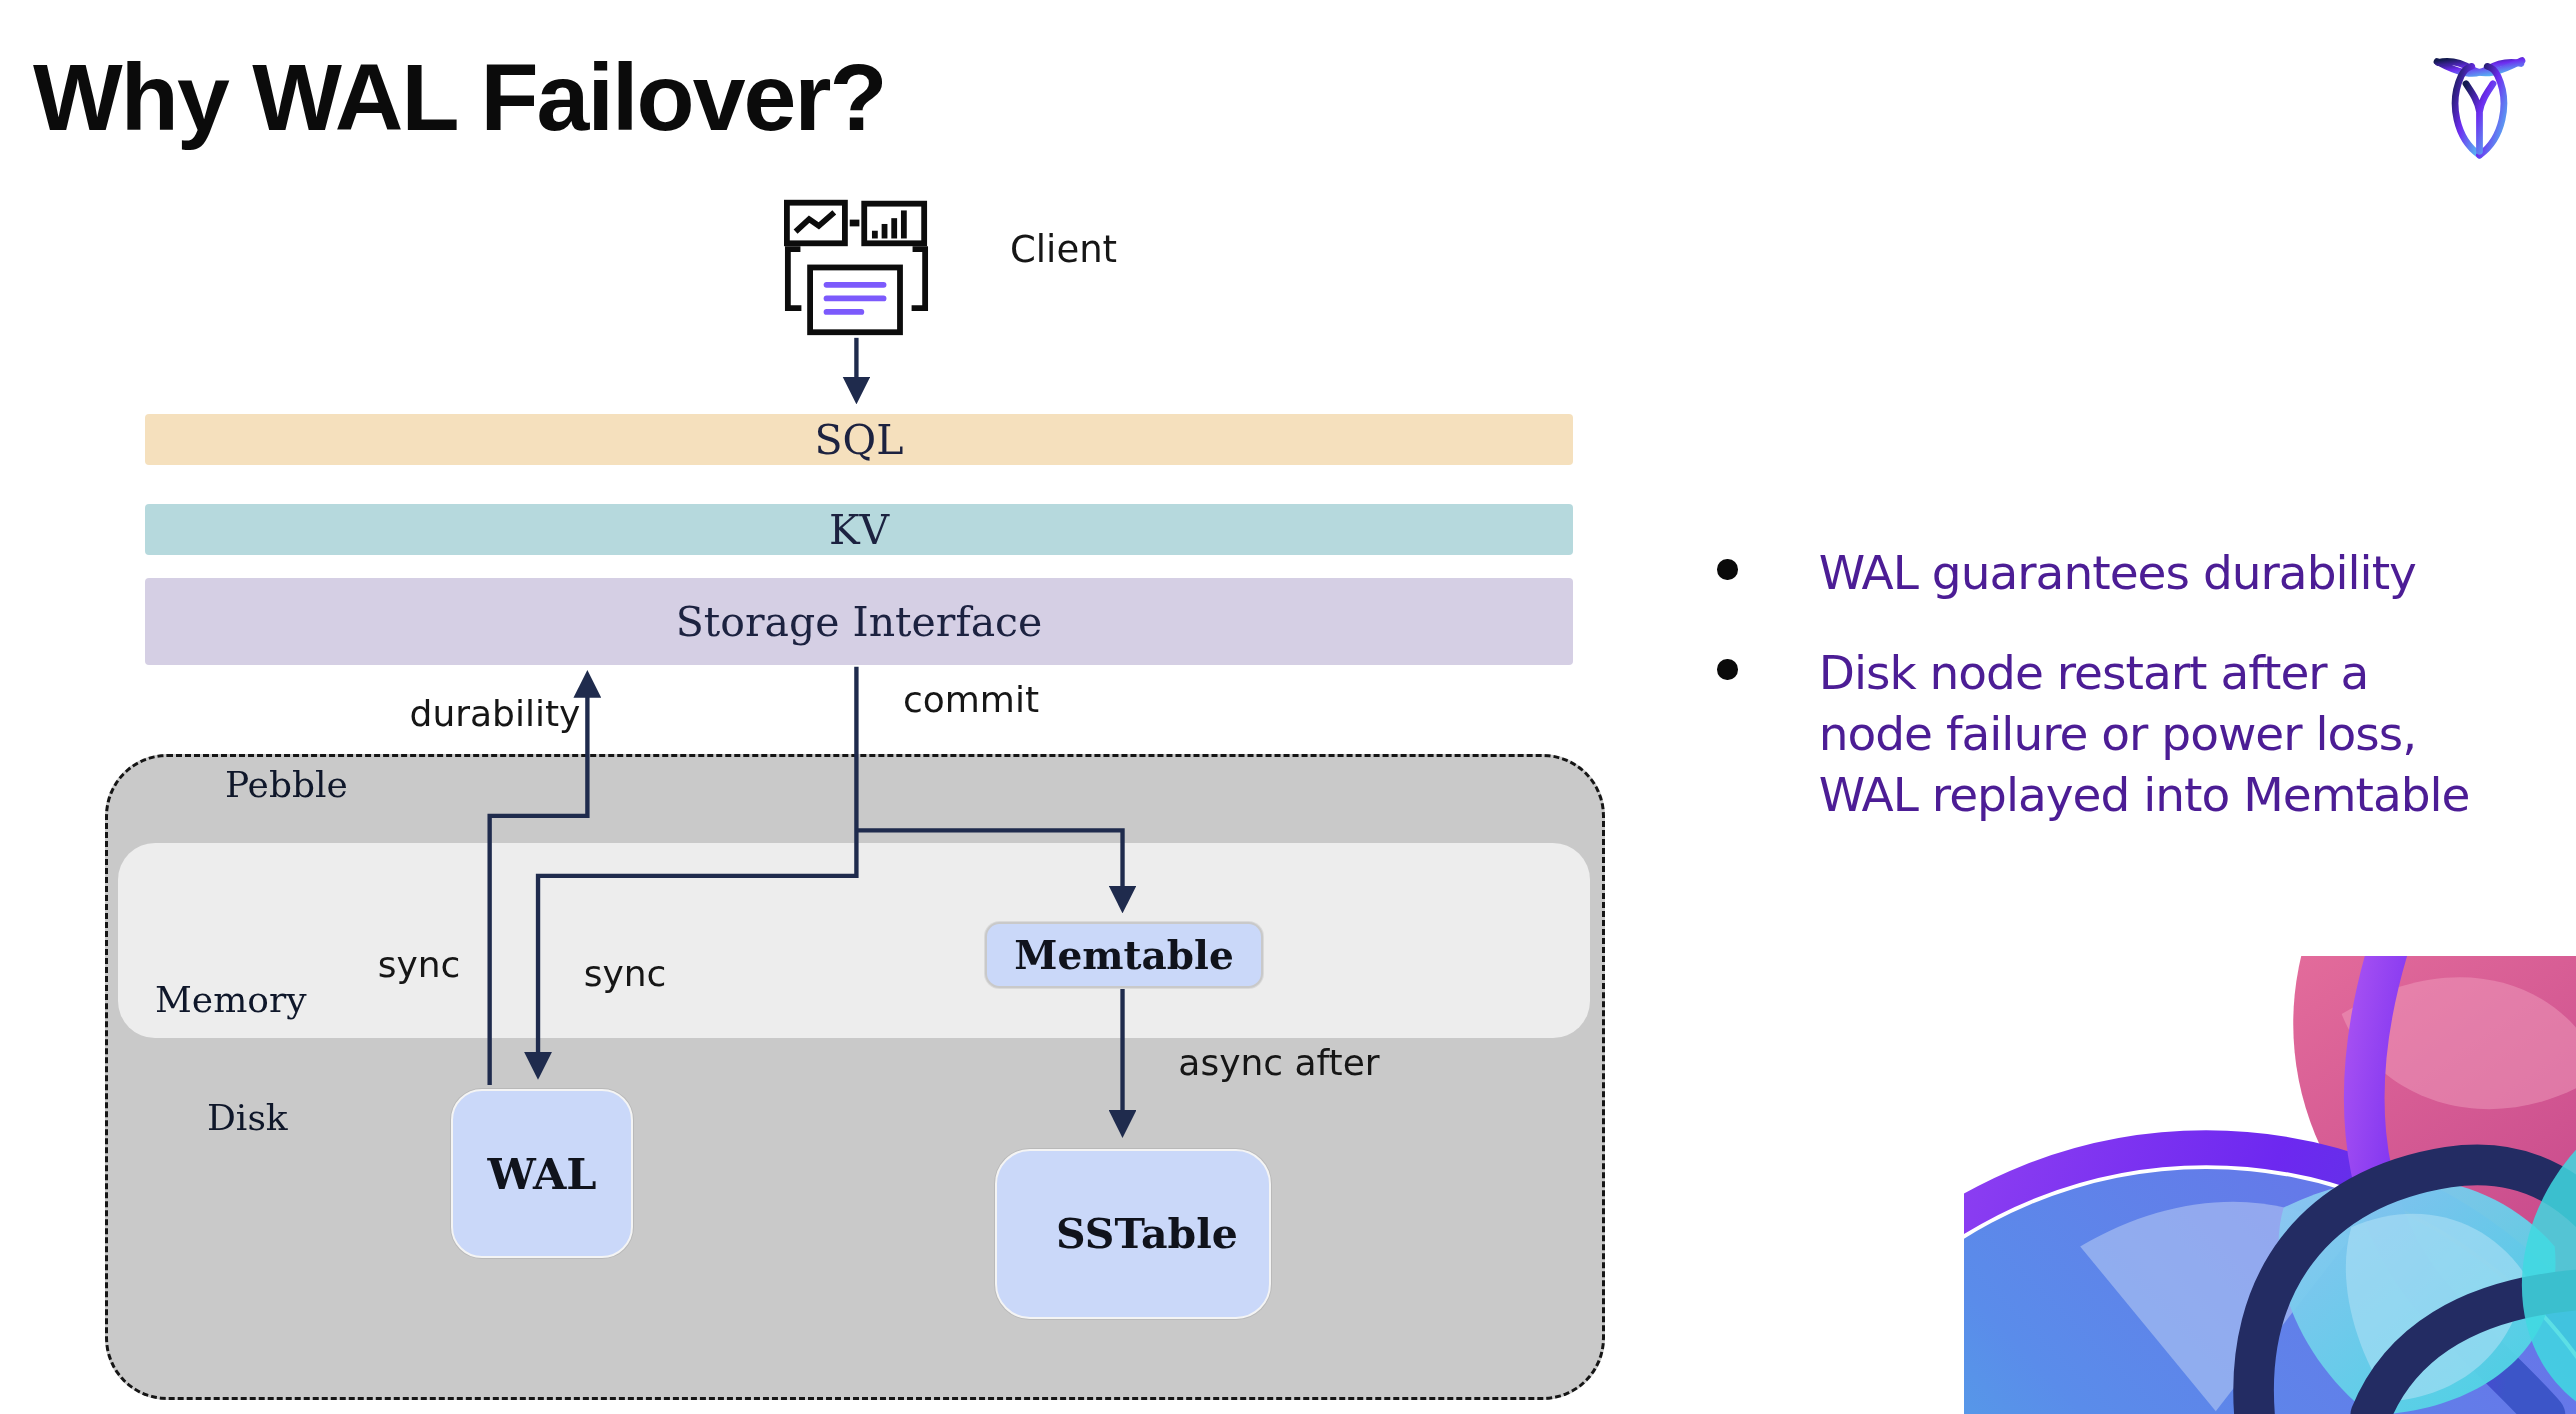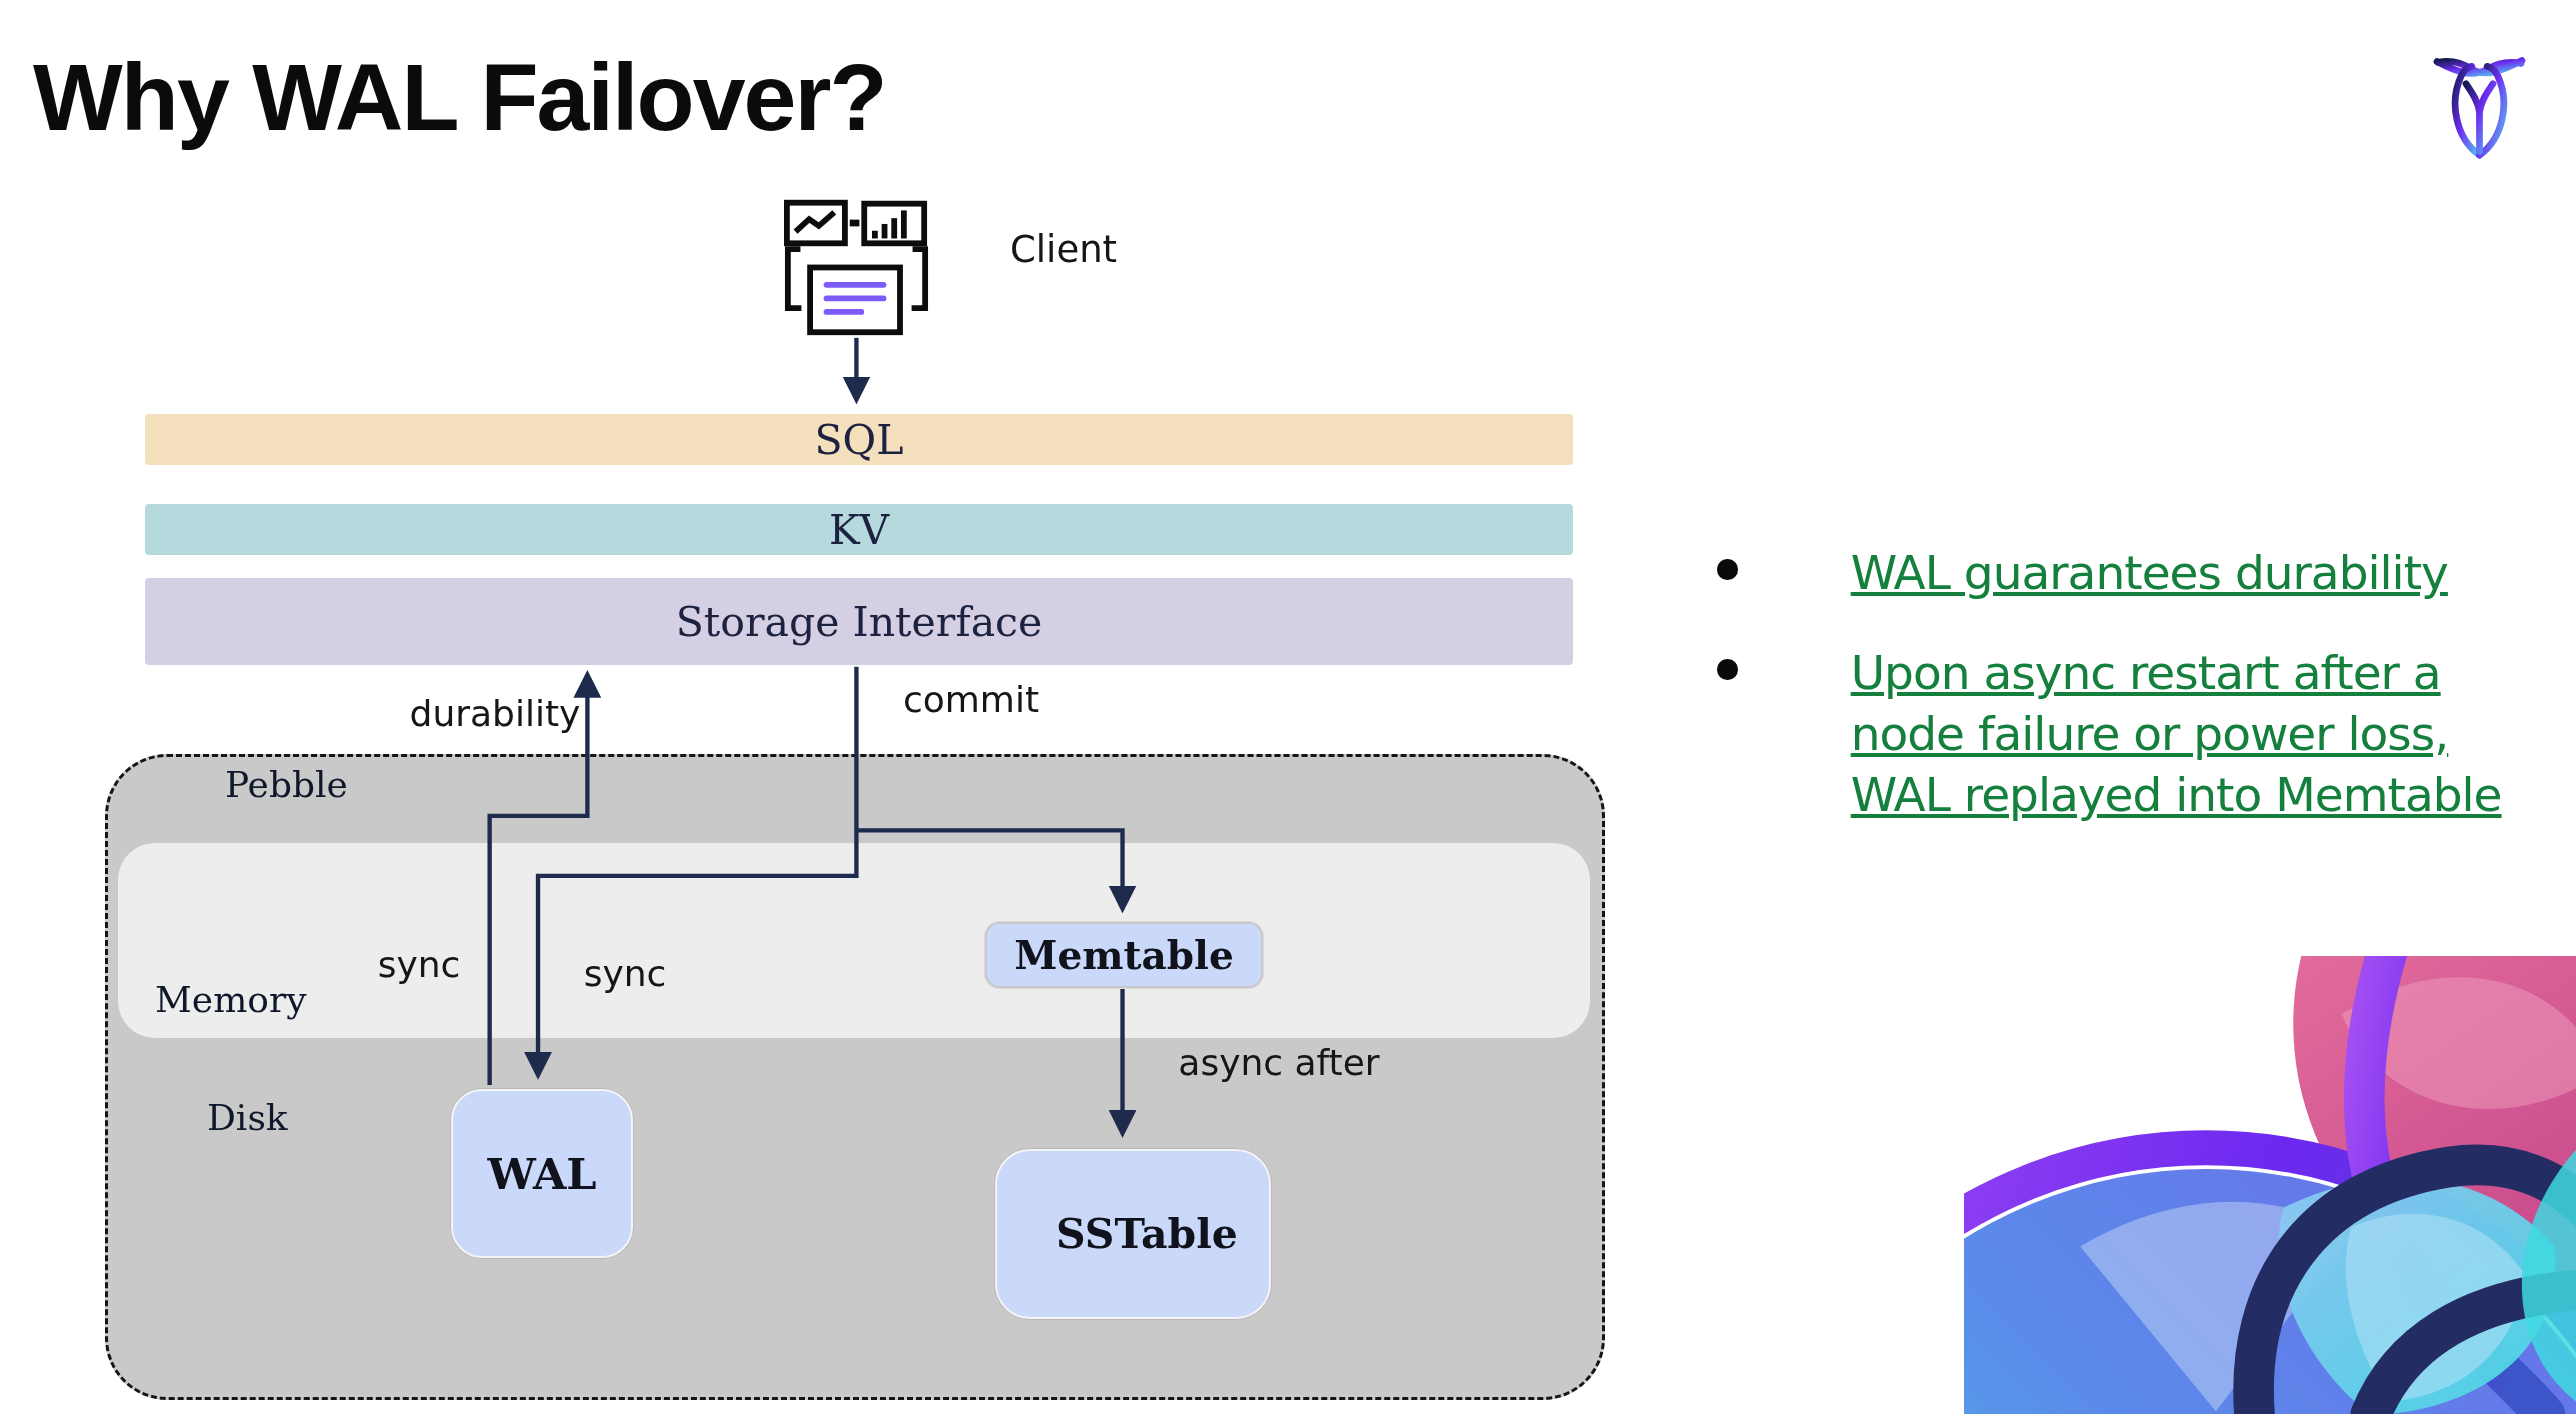--- a/index.html
+++ b/index.html
@@ -76,23 +76,23 @@
   
   #bullets{position:absolute;left:1699px;top:538px;width:852px;}
   .bullet{position:absolute;left:0;display:flex;align-items:flex-start;}
   #bullet-0{top:3.9px;}
   #bullet-1{top:104px;}
   .bullet .dot{
     width:20.3px;height:20.3px;border-radius:50%;background:#0a0a0a;
     margin:17.4px 0 0 18.4px;flex:none;
   }
   .bullet .blines{
-    margin-left:113px;
+    margin-left:81px;
     font-family:"DejaVu Sans",sans-serif;font-size:47px;line-height:61px;
-    letter-spacing:-1px;color:#15803d;white-space:nowrap;text-decoration:underline;
+    letter-spacing:-1px;color:#4c1d95;white-space:nowrap;
   }
 
   svg{position:absolute;display:block;}
   #arrows{left:0;top:0;pointer-events:none;}
   #client-icon{left:779px;top:194px;}
   #logo{left:2431px;top:48px;}
   #corner-art{left:1964px;top:956px;}
 </style>
 </head>
 <body>
@@ -194,21 +194,21 @@
   <div id="bullets">
     <div class="bullet" id="bullet-0">
       <span class="dot"></span>
       <div class="blines">
         <div>WAL guarantees durability</div>
       </div>
     </div>
     <div class="bullet" id="bullet-1">
       <span class="dot"></span>
       <div class="blines">
-        <div>Upon async restart after a</div>
+        <div>Disk node restart after a</div>
         <div>node failure or power loss,</div>
         <div>WAL replayed into Memtable</div>
       </div>
     </div>
   </div>
 
   <svg id="corner-art" width="612" height="459" viewBox="0 0 632 474">
     <defs>
       <linearGradient id="gPink" x1="0" y1="0" x2="0.7" y2="1">
         <stop offset="0" stop-color="#ef7ba2"></stop>

